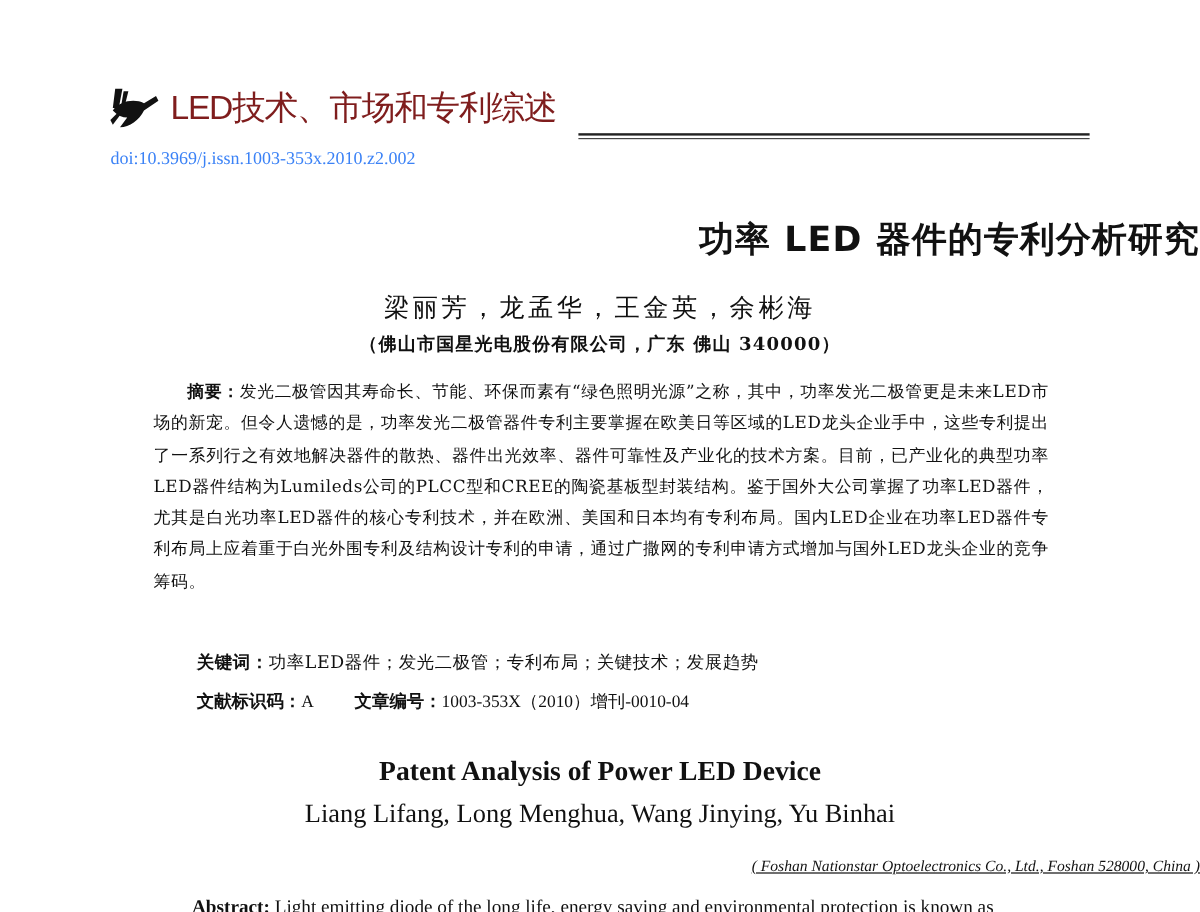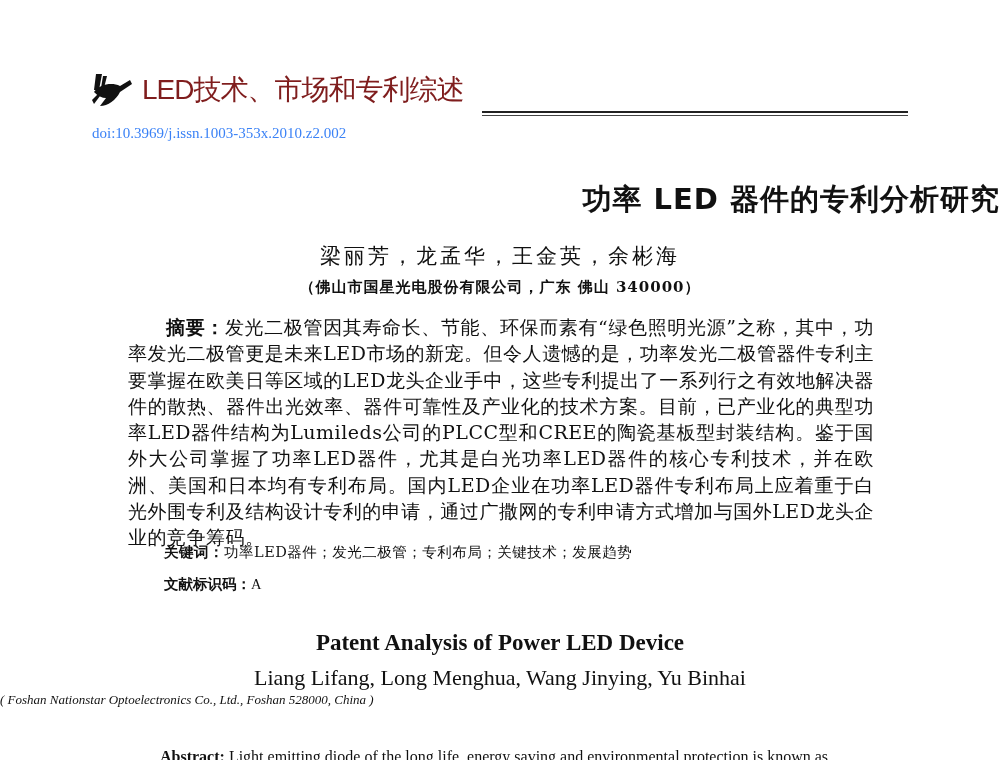--- a/index.html
+++ b/index.html
@@ -30,21 +30,21 @@
   .authors-cn {
     position: absolute; left: 0; right: 0; top: 242px; text-align: center;
     font-family: "DejaVu Serif", serif; font-size: 21px; letter-spacing: 3px;
   }
   .affil-cn {
     position: absolute; left: 0; right: 0; top: 278px; text-align: center;
     font-family: "DejaVu Serif", serif; font-size: 15px; font-weight: bold; letter-spacing: 1px;
   }
   .abstract-cn {
     position: absolute; left: 128px; width: 746px; top: 314px;
-    font-family: "DejaVu Serif", serif; font-size: 19px; line-height: 26.3px;
+    font-family: "DejaVu Serif", serif; font-size: 14px; line-height: 26.3px;
     text-align: justify; text-indent: 2em; letter-spacing: 0.5px;
   }
   .abstract-cn .label { font-weight: bold; }
   .keywords-cn {
     position: absolute; left: 164px; top: 543px;
     font-family: "DejaVu Serif", serif; font-size: 14.5px; letter-spacing: 0.5px;
   }
   .keywords-cn .label { font-weight: bold; }
   .classline {
     position: absolute; left: 164px; top: 575px; display: flex;
@@ -54,22 +54,22 @@
   .classline .val { font-family: "Liberation Serif", serif; font-weight: normal; }
   .title-en {
     position: absolute; left: 0; right: 0; top: 630px; text-align: center;
     font-family: "Liberation Serif", serif; font-size: 23px; font-weight: bold;
   }
   .authors-en {
     position: absolute; left: 0; right: 0; top: 665px; text-align: center;
     font-family: "Liberation Serif", serif; font-size: 22px;
   }
   .affil-en {
-    position: absolute; left: 0; right: 0; top: 692px; text-align: left;
-    font-family: "Liberation Serif", serif; font-size: 13px; font-style: italic;
+    position: absolute; left: 0; right: 0; top: 714px; text-align: right;
+    font-family: "Liberation Serif", serif; font-size: 13px; font-style: italic; text-decoration: underline;
   }
   .abstract-en {
     position: absolute; left: 160px; top: 748px; white-space: nowrap;
     font-family: "Liberation Serif", serif; font-size: 16px;
   }
   .abstract-en .label { font-weight: bold; }
 </style>
 </head>
 <body>
 
@@ -92,20 +92,23 @@
 <div class="abstract-cn"><span class="label">摘要：</span><span>发光二极管因其寿命长、节能、环保而素有“绿色照明光源”之称，其中，功率发光二极管更是未来LED市场的新宠。但令人遗憾的是，功率发光二极管器件专利主要掌握在欧美日等区域的LED龙头企业手中，这些专利提出了一系列行之有效地解决器件的散热、器件出光效率、器件可靠性及产业化的技术方案。目前，已产业化的典型功率LED器件结构为Lumileds公司的PLCC型和CREE的陶瓷基板型封装结构。鉴于国外大公司掌握了功率LED器件，尤其是白光功率LED器件的核心专利技术，并在欧洲、美国和日本均有专利布局。国内LED企业在功率LED器件专利布局上应着重于白光外围专利及结构设计专利的申请，通过广撒网的专利申请方式增加与国外LED龙头企业的竞争筹码。</span></div>
 
 <div class="keywords-cn">
   <span class="label">关键词：</span><span>功率LED器件；发光二极管；专利布局；关键技术；发展趋势</span>
 </div>
 
 <div class="classline">
   <div class="item">
     <span>文献标识码：</span><span class="val">A</span>
   </div>
+  <div class="item">
+    <span>文章编号：</span><span class="val">1003-353X（2010）增刊-0010-04</span>
+  </div>
 </div>
 
 <div class="title-en">Patent Analysis of Power LED Device</div>
 <div class="authors-en">Liang Lifang,  Long Menghua,  Wang Jinying,  Yu Binhai</div>
 <div class="affil-en">( Foshan Nationstar Optoelectronics Co.,  Ltd.,  Foshan 528000,  China )</div>
 
 <div class="abstract-en">
   <span class="label">Abstract:</span>
   <span>Light emitting diode of the long life,  energy saving and environmental protection is known as</span>
 </div>

